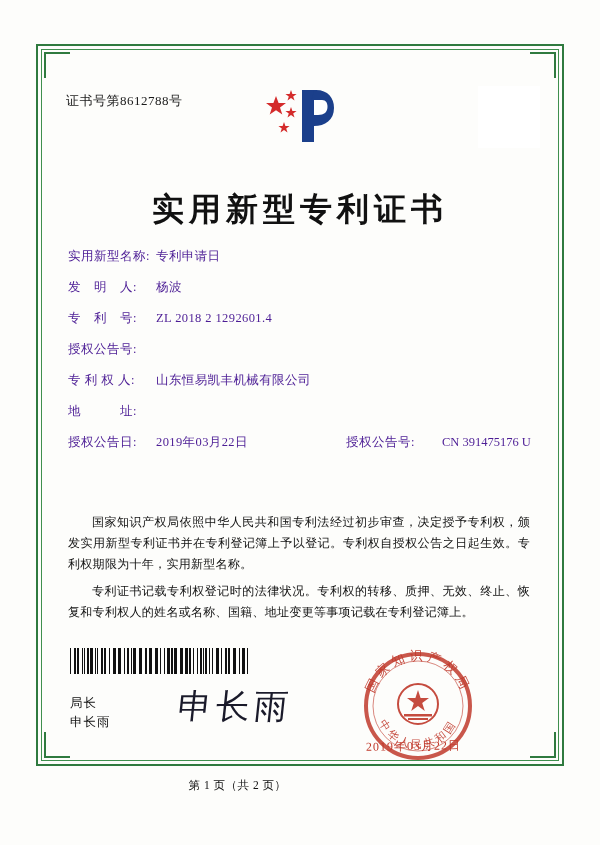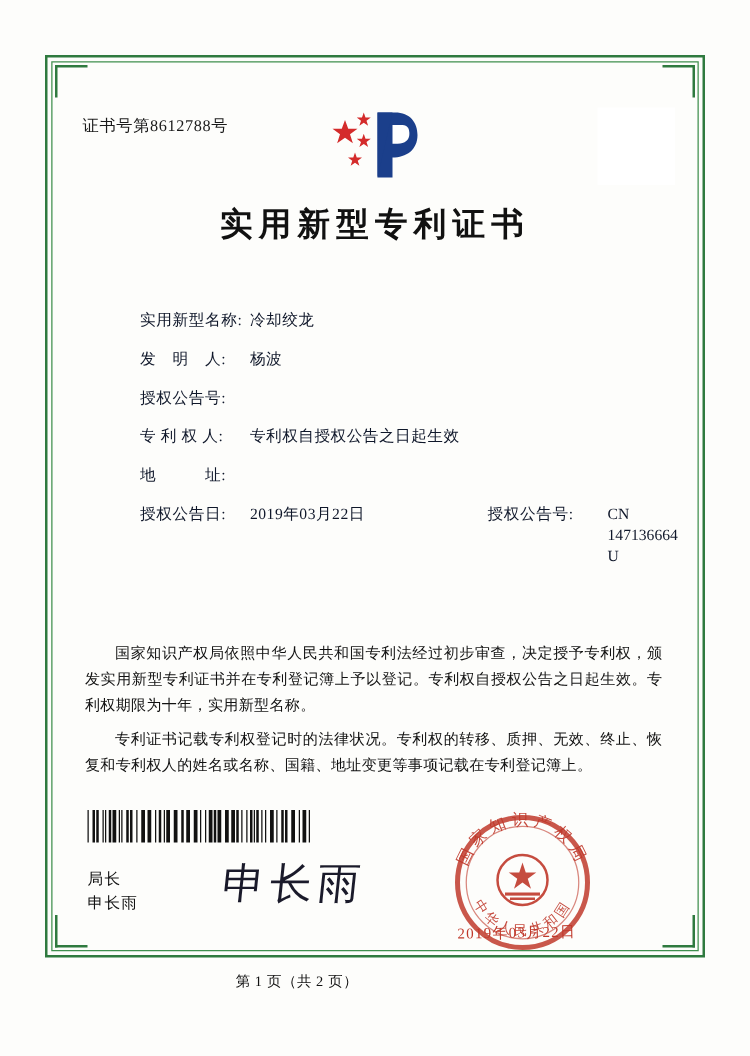--- a/index.html
+++ b/index.html
@@ -94,45 +94,44 @@
     grid-template-columns: repeat(21, 1fr);
     grid-template-rows: repeat(21, 1fr);
   }
   .qrgrid i { display: block; }
   .qrgrid i.on { background: #111; }
 
   
   .title {
     position: absolute;
     left: 0;
-    top: 162px;
+    top: 188px;
     width: 600px;
     text-align: center;
-    font-size: 26px;
+    font-size: 32px;
     font-weight: bold;
     letter-spacing: 5px;
     color: #111;
     font-family: "Liberation Serif", serif;
   }
 
   
   .fields {
     position: absolute;
     left: 68px;
     top: 248px;
     width: 470px;
   }
   .frow {
     display: flex;
     align-items: flex-start;
     font-size: 12.5px;
     margin-bottom: 14px;
     line-height: 17px;
-    color: #0f172a;
-    margin-left: 44px;
+    color: #4c1d95;
   }
   .flabel {
     width: 88px;
     flex: 0 0 88px;
     letter-spacing: 0.5px;
     white-space: pre;
   }
   .fvalue {
     flex: 1;
     letter-spacing: 0.4px;
@@ -710,41 +709,45 @@
         <i class="on"></i>
         <i></i>
       </div>
   </div>
 
   <div class="title">实用新型专利证书</div>
 
   <div class="fields">
     <div class="frow">
       <div class="flabel">实用新型名称:</div>
-      <div class="fvalue">冷却绞龙</div>
+      <div class="fvalue">专利申请日</div>
     </div>
     <div class="frow">
       <div class="flabel">发　明　人:</div>
       <div class="fvalue">杨波</div>
     </div>
     <div class="frow">
+      <div class="flabel">专　利　号:</div>
+      <div class="fvalue">ZL 2018 2 1292601.4</div>
+    </div>
+    <div class="frow">
       <div class="flabel">授权公告号:</div>
     </div>
     <div class="frow">
       <div class="flabel">专 利 权 人:</div>
-      <div class="fvalue">专利权自授权公告之日起生效</div>
+      <div class="fvalue">山东恒易凯丰机械有限公司</div>
     </div>
     <div class="frow">
       <div class="flabel">地　　　址:</div>
     </div>
     <div class="frow two">
       <div class="flabel">授权公告日:</div>
       <div class="fvalue">2019年03月22日</div>
       <div class="flabel2">授权公告号:</div>
-      <div class="fvalue2">CN 147136664 U</div>
+      <div class="fvalue2">CN 391475176 U</div>
     </div>
   </div>
 
   <div class="paras">
     <div class="para">国家知识产权局依照中华人民共和国专利法经过初步审查，决定授予专利权，颁发实用新型专利证书并在专利登记簿上予以登记。专利权自授权公告之日起生效。专利权期限为十年，实用新型名称。</div>
     <div class="para">专利证书记载专利权登记时的法律状况。专利权的转移、质押、无效、终止、恢复和专利权人的姓名或名称、国籍、地址变更等事项记载在专利登记簿上。</div>
   </div>
 
   <div class="barcode" id="barcode">
       <i style="width: 1px; margin-right: 3px;"></i>

